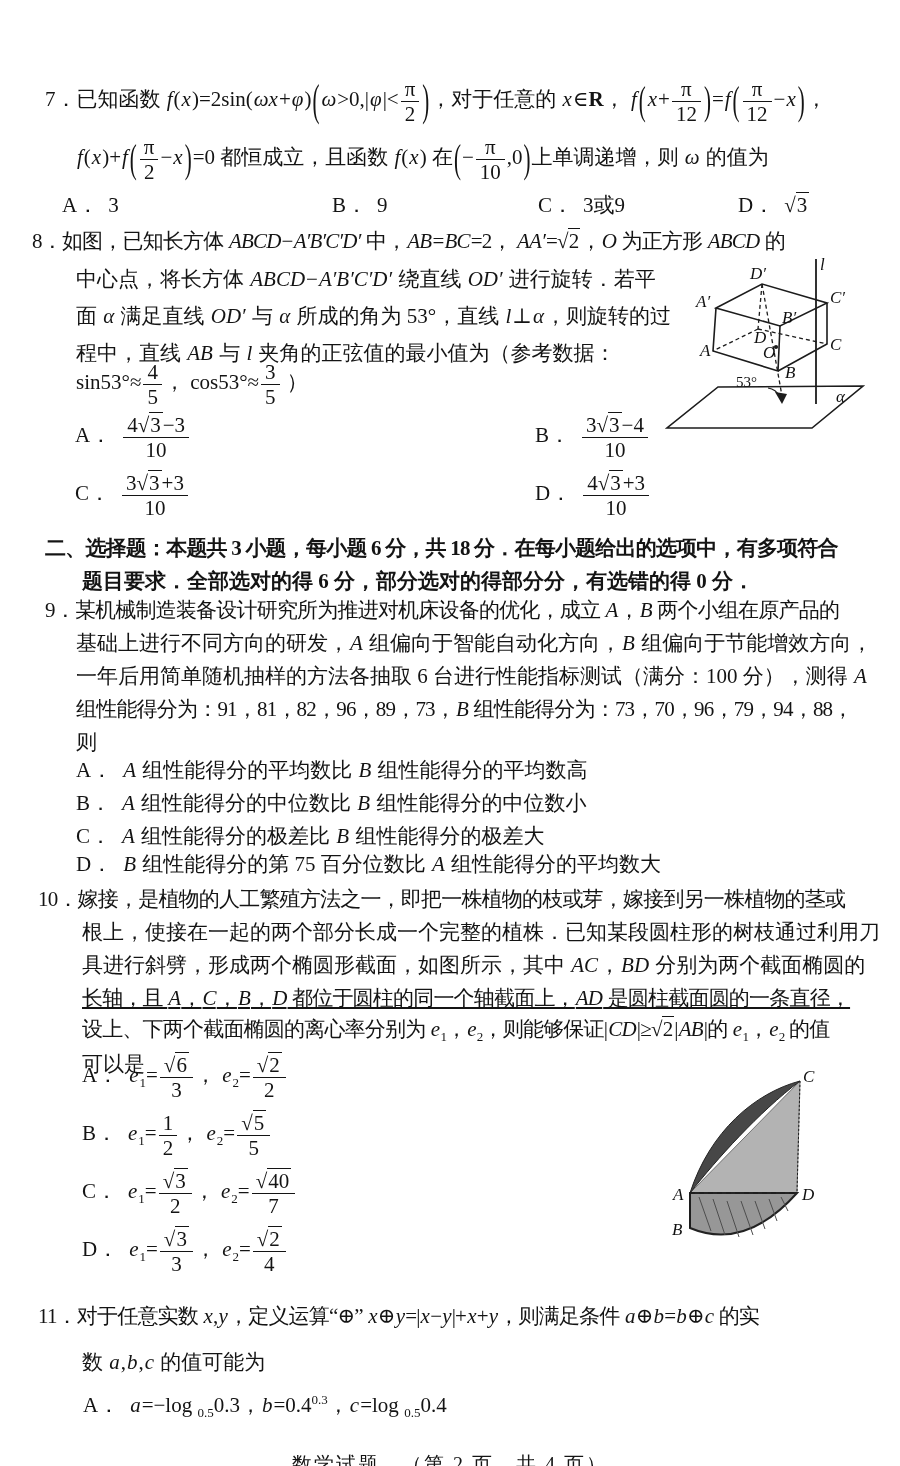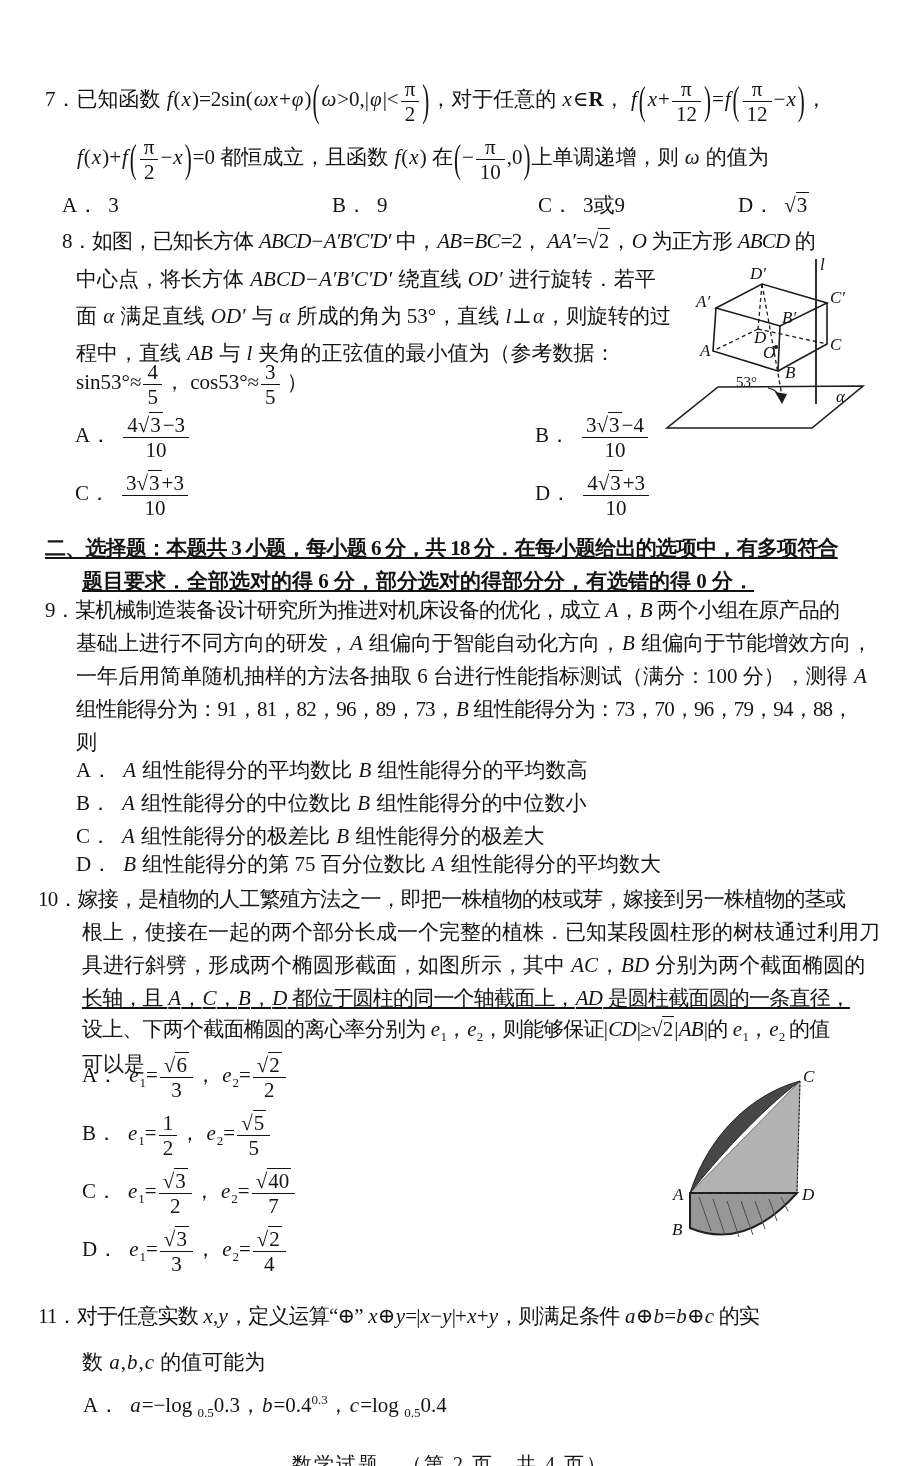--- a/index.html
+++ b/index.html
@@ -1,19 +1,19 @@
 <!DOCTYPE html>
 <html><head>
 <meta charset="utf-8">
 <style>
   html,body{margin:0;padding:0;background:#ffffff;}
   .page{position:relative;width:900px;height:1466px;background:#fff;overflow:hidden;
         font-family:"Liberation Serif","DejaVu Serif",serif;color:#141414;margin-top:46px;}
   .ln{position:absolute;white-space:nowrap;font-size:21px;line-height:27px;}
-  .bold{font-weight:bold;text-decoration:underline;}
+  .bold{font-weight:bold;}
   .tight{letter-spacing:-0.8px;}
   .mi{font-style:italic;padding:0 1px;}
   .mb{font-weight:bold;}
   sub{font-size:0.62em;}
   sup{font-size:0.62em;}
   .frac{display:inline-block;vertical-align:middle;text-align:center;margin:0 2px;line-height:1.05;}
   .frac .num{display:block;padding:0 4px 1px 4px;border-bottom:1.4px solid #141414;}
   .frac .den{display:block;padding:1px 4px 0 4px;}
   .sqrt{white-space:nowrap;}
   .rsign{display:inline-block;}
@@ -34,21 +34,21 @@
   <div>
     <div class="ln" style="top:32px;left:45px;">7．已知函数 <span class="mi">f</span>(<span class="mi">x</span>)=2sin(<span class="mi">ωx</span>+<span class="mi">φ</span>)<span class="bigp" style="transform: scaleY(2.1);">(</span><span class="mi">ω</span>&gt;0,|<span class="mi">φ</span>|&lt;<span class="frac"><span class="num">π</span><span class="den">2</span></span><span class="bigp" style="transform: scaleY(2.1);">)</span>，对于任意的 <span class="mi">x</span>∈<span class="mb">R</span>， <span class="mi">f</span><span class="bigp" style="transform: scaleY(1.9);">(</span><span class="mi">x</span>+<span class="frac"><span class="num">π</span><span class="den">12</span></span><span class="bigp" style="transform: scaleY(1.9);">)</span>=<span class="mi">f</span><span class="bigp" style="transform: scaleY(1.9);">(</span><span class="frac"><span class="num">π</span><span class="den">12</span></span>−<span class="mi">x</span><span class="bigp" style="transform: scaleY(1.9);">)</span>，</div>
     <div class="ln" style="top:90px;left:76px;"><span class="mi">f</span>(<span class="mi">x</span>)+<span class="mi">f</span><span class="bigp" style="transform: scaleY(1.9);">(</span><span class="frac"><span class="num">π</span><span class="den">2</span></span>−<span class="mi">x</span><span class="bigp" style="transform: scaleY(1.9);">)</span>=0 都恒成立，且函数 <span class="mi">f</span>(<span class="mi">x</span>) 在<span class="bigp" style="transform: scaleY(1.9);">(</span>−<span class="frac"><span class="num">π</span><span class="den">10</span></span>,0<span class="bigp" style="transform: scaleY(1.9);">)</span>上单调递增，则 <span class="mi">ω</span> 的值为</div>
     <div class="ln" style="top:146px;left:62px;"><span class="optlab">A．</span><span>3</span></div>
     <div class="ln" style="top:146px;left:332px;"><span class="optlab">B．</span><span>9</span></div>
     <div class="ln" style="top:146px;left:538px;"><span class="optlab">C．</span><span>3或9</span></div>
     <div class="ln" style="top:146px;left:738px;"><span class="optlab">D．</span><span><span class="sqrt"><span class="rsign">√</span><span class="rbody">3</span></span></span></div>
   </div>
 
   <div>
-    <div class="ln tight" style="top:182px;left:62px;">8．如图，已知长方体 <span class="mi">ABCD</span>−<span class="mi">A′B′C′D′</span> 中，<span class="mi">AB</span>=<span class="mi">BC</span>=2， <span class="mi">AA′</span>=<span class="sqrt"><span class="rsign">√</span><span class="rbody">2</span></span>，<span class="mi">O</span> 为正方形 <span class="mi">ABCD</span> 的</div>
+    <div class="ln tight" style="top:182px;left:32px;">8．如图，已知长方体 <span class="mi">ABCD</span>−<span class="mi">A′B′C′D′</span> 中，<span class="mi">AB</span>=<span class="mi">BC</span>=2， <span class="mi">AA′</span>=<span class="sqrt"><span class="rsign">√</span><span class="rbody">2</span></span>，<span class="mi">O</span> 为正方形 <span class="mi">ABCD</span> 的</div>
     <div class="ln" style="top:220px;left:76px;">中心点，将长方体 <span class="mi">ABCD</span>−<span class="mi">A′B′C′D′</span> 绕直线 <span class="mi">OD′</span> 进行旋转．若平</div>
     <div class="ln" style="top:257px;left:76px;">面 <span class="mi">α</span> 满足直线 <span class="mi">OD′</span> 与 <span class="mi">α</span> 所成的角为 53°，直线 <span class="mi">l</span>⊥<span class="mi">α</span>，则旋转的过</div>
     <div class="ln" style="top:294px;left:76px;">程中，直线 <span class="mi">AB</span> 与 <span class="mi">l</span> 夹角的正弦值的最小值为（参考数据：</div>
     <div class="ln" style="top:315px;left:76px;">sin53°≈<span class="frac"><span class="num">4</span><span class="den">5</span></span>，  cos53°≈<span class="frac"><span class="num">3</span><span class="den">5</span></span> ）</div>
     <div class="ln" style="top:368px;left:75px;"><span class="optlab">A．</span><span><span class="frac"><span class="num">4<span class="sqrt"><span class="rsign">√</span><span class="rbody">3</span></span>−3</span><span class="den">10</span></span></span></div>
     <div class="ln" style="top:368px;left:535px;"><span class="optlab">B．</span><span><span class="frac"><span class="num">3<span class="sqrt"><span class="rsign">√</span><span class="rbody">3</span></span>−4</span><span class="den">10</span></span></span></div>
     <div class="ln" style="top:426px;left:75px;"><span class="optlab">C．</span><span><span class="frac"><span class="num">3<span class="sqrt"><span class="rsign">√</span><span class="rbody">3</span></span>+3</span><span class="den">10</span></span></span></div>
     <div class="ln" style="top:426px;left:535px;"><span class="optlab">D．</span><span><span class="frac"><span class="num">4<span class="sqrt"><span class="rsign">√</span><span class="rbody">3</span></span>+3</span><span class="den">10</span></span></span></div>
 
     <svg class="fig" style="left:660px;top:200px;" width="235" height="200" viewBox="0 0 235 200">

